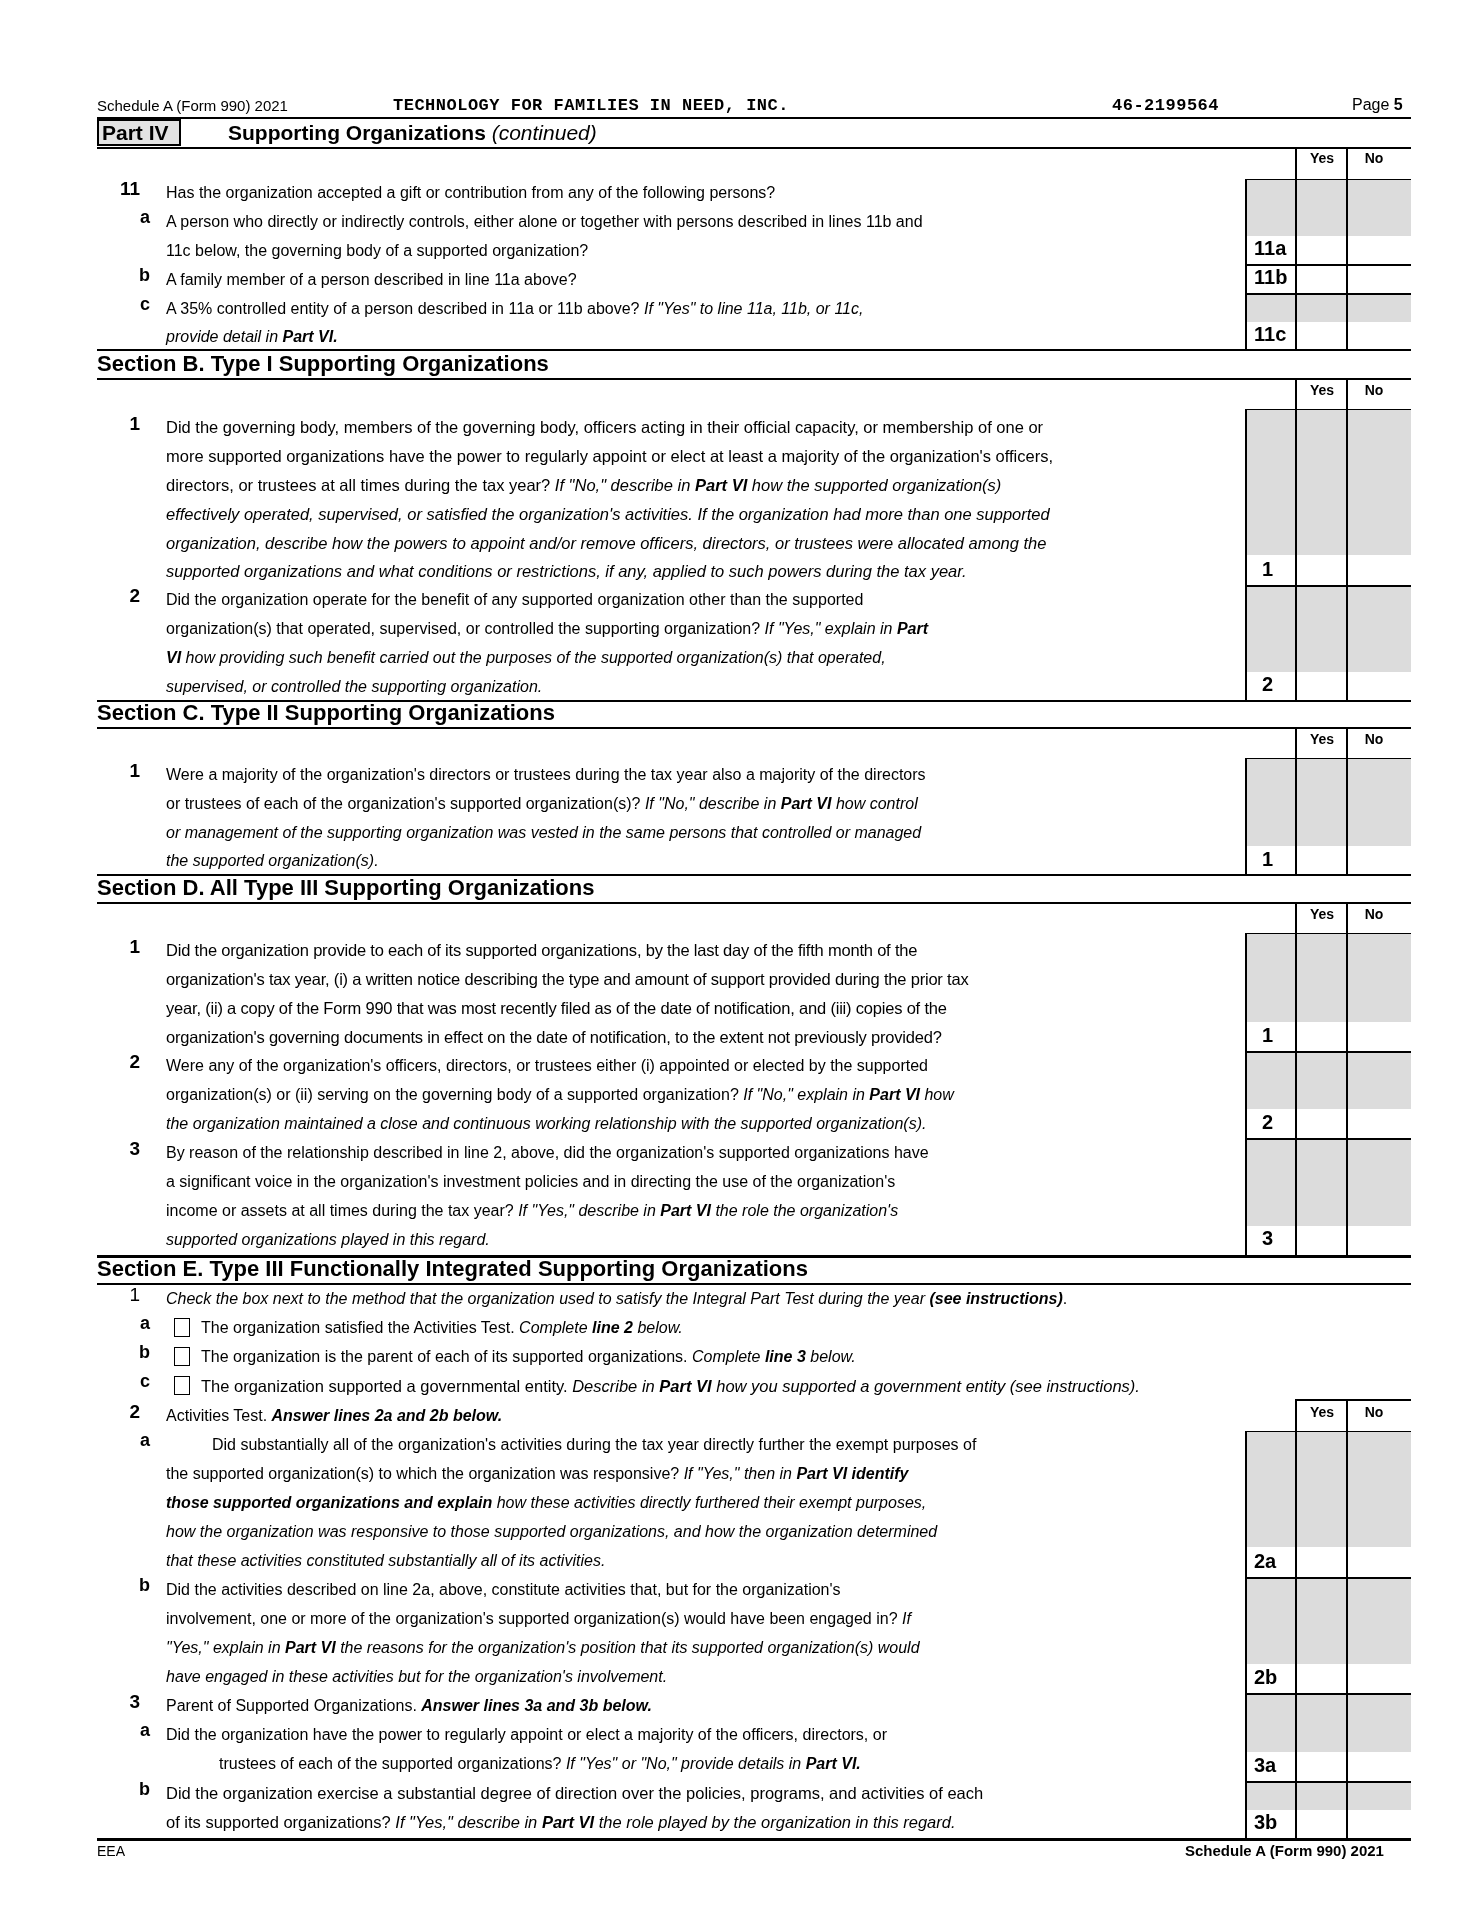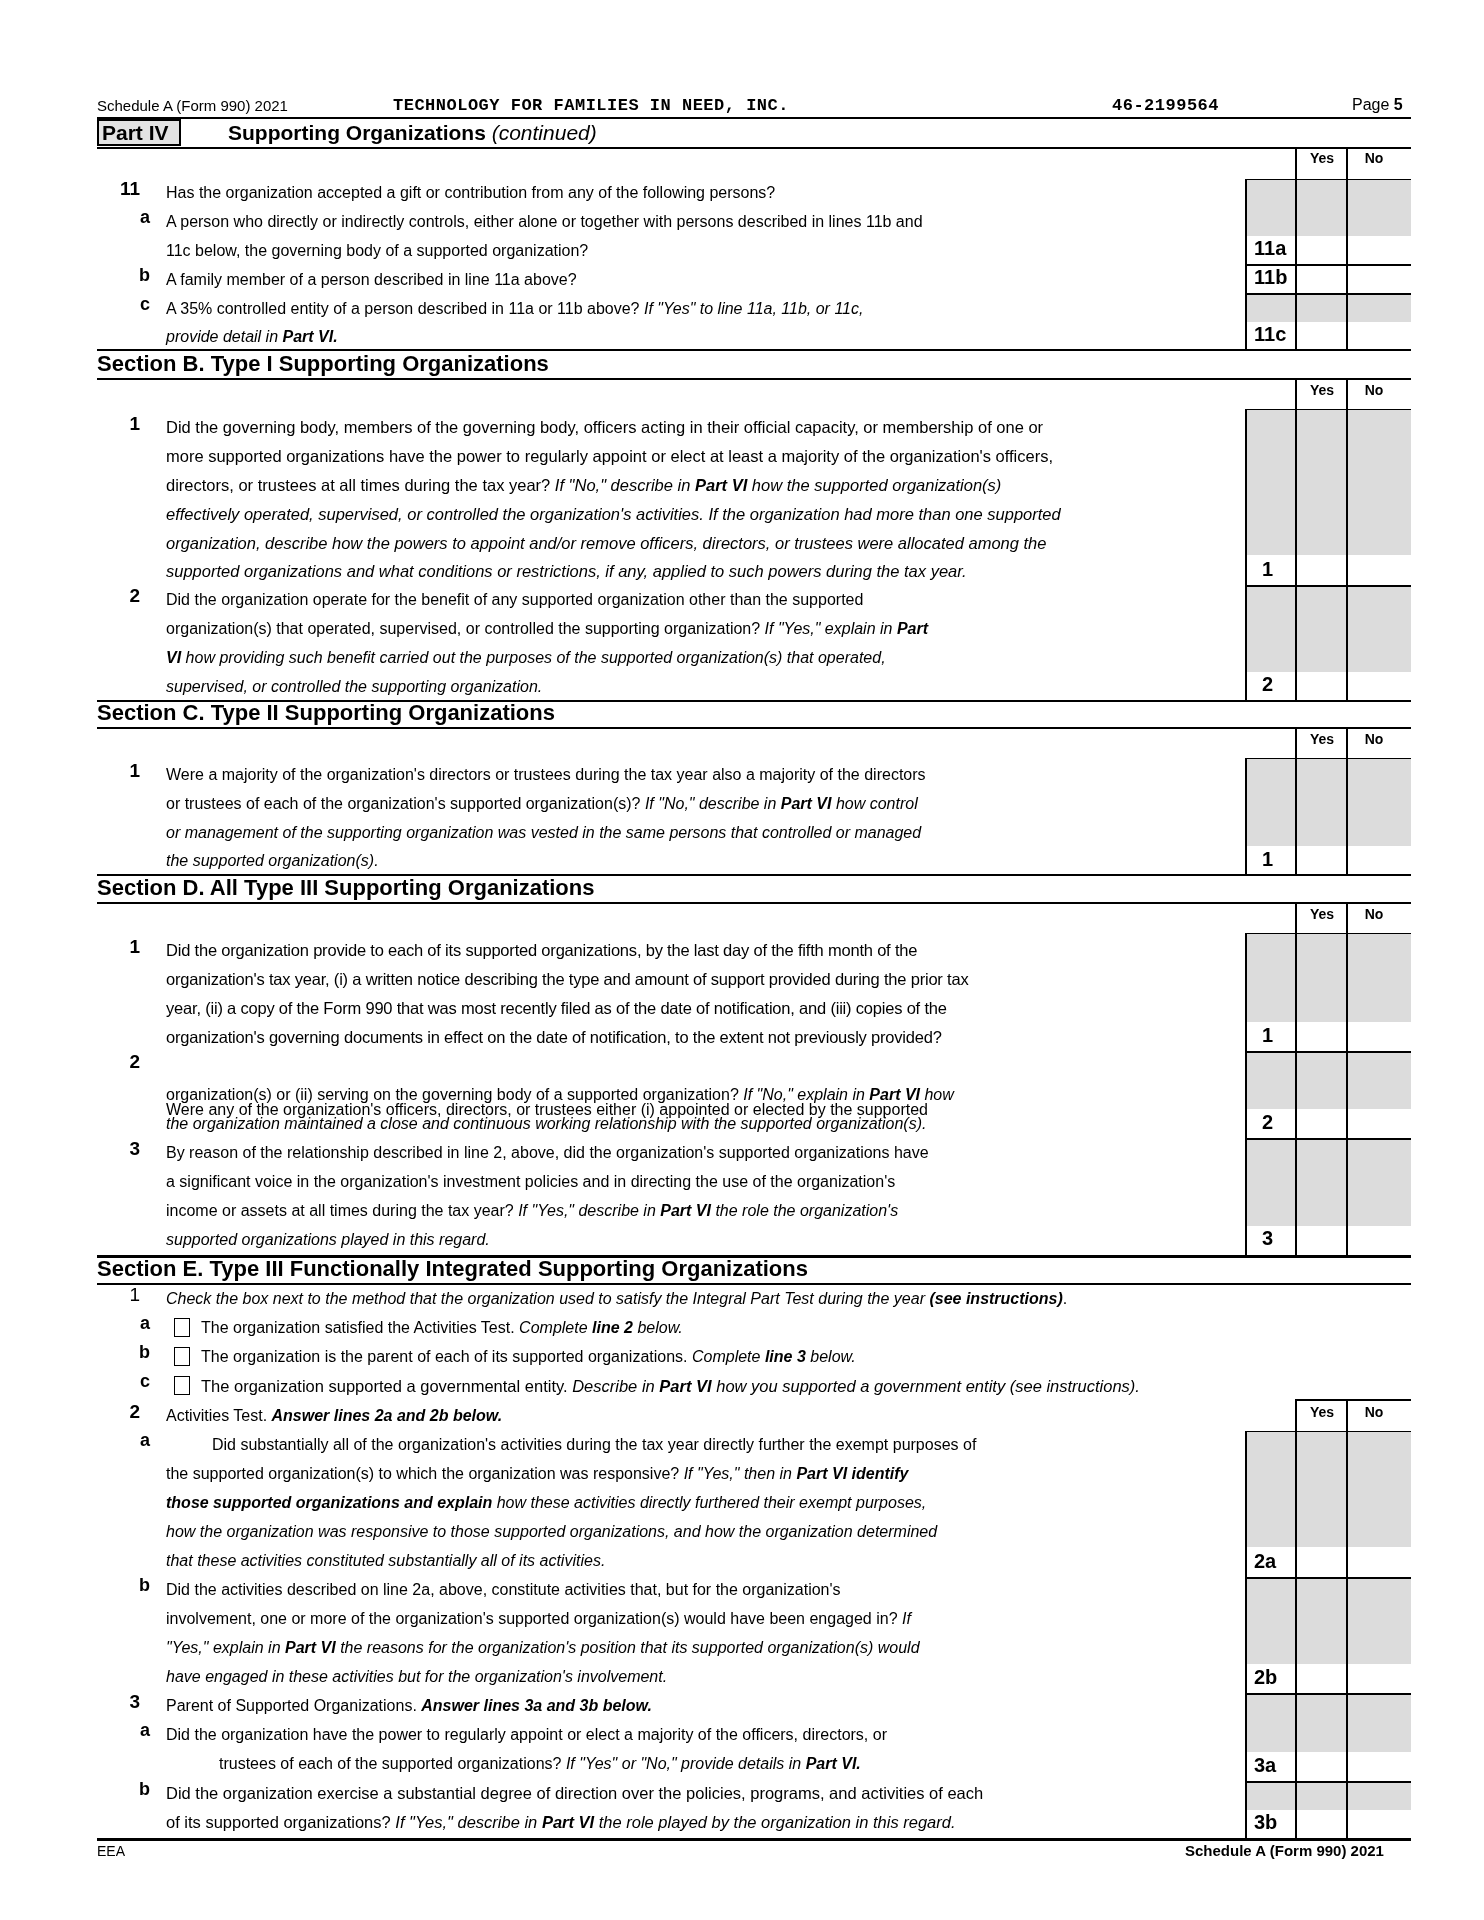--- a/index.html
+++ b/index.html
@@ -101,21 +101,21 @@
   <div class="cell" style="left:1348px;top:556px;width:62px;height:28px;"></div>
   <div class="lab" style="left:1262px;top:673px;">2</div>
   <div class="cell" style="left:1297px;top:673px;width:48px;height:27px;"></div>
   <div class="cell" style="left:1348px;top:673px;width:62px;height:27px;"></div>
 </div>
 <div>
   <div class="qnum" style="left:110px;top:413px;">1</div>
   <div class="q small" style="left:166px;top:413px;">Did the governing body, members of the governing body, officers acting in their official capacity, or membership of one or</div>
   <div class="q small" style="left:166px;top:442px;">more supported organizations have the power to regularly appoint or elect at least a majority of the organization's officers,</div>
   <div class="q small" style="left:166px;top:471px;"><span>directors, or trustees at all times during the tax year?</span> <i>If "No," describe in</i> <i><b>Part VI</b></i> <i>how the supported organization(s)</i></div>
-  <div class="q small" style="left:166px;top:500px;"><i>effectively operated, supervised, or controlled the organization's activities. If the organization had more than one supported</i></div>
+  <div class="q small" style="left:166px;top:500px;"><i>effectively operated, supervised, or satisfied the organization's activities. If the organization had more than one supported</i></div>
   <div class="q small" style="left:166px;top:529px;"><i>organization, describe how the powers to appoint and/or remove officers, directors, or trustees were allocated among the</i></div>
   <div class="q small" style="left:166px;top:557px;"><i>supported organizations and what conditions or restrictions, if any, applied to such powers during the tax year.</i></div>
 </div>
 <div>
   <div class="qnum" style="left:110px;top:585px;">2</div>
   <div class="q" style="left:166px;top:585px;">Did the organization operate for the benefit of any supported organization other than the supported</div>
   <div class="q" style="left:166px;top:614px;"><span>organization(s) that operated, supervised, or controlled the supporting organization?</span> <i>If "Yes," explain in</i> <i><b>Part</b></i></div>
   <div class="q" style="left:166px;top:643px;"><i><b>VI</b></i> <i>how providing such benefit carried out the purposes of the supported organization(s) that operated,</i></div>
   <div class="q" style="left:166px;top:672px;"><i>supervised, or controlled the supporting organization.</i></div>
 </div>
@@ -174,21 +174,21 @@
 </div>
 <div>
   <div class="qnum" style="left:110px;top:936px;">1</div>
   <div class="q small" style="left:166px;top:936px;letter-spacing:-0.2px;">Did the organization provide to each of its supported organizations, by the last day of the fifth month of the</div>
   <div class="q small" style="left:166px;top:965px;letter-spacing:-0.2px;">organization's tax year, (i) a written notice describing the type and amount of support provided during the prior tax</div>
   <div class="q small" style="left:166px;top:994px;letter-spacing:-0.2px;">year, (ii) a copy of the Form 990 that was most recently filed as of the date of notification, and (iii) copies of the</div>
   <div class="q small" style="left:166px;top:1023px;letter-spacing:-0.2px;">organization's governing documents in effect on the date of notification, to the extent not previously provided?</div>
 </div>
 <div>
   <div class="qnum" style="left:110px;top:1051px;">2</div>
-  <div class="q" style="left:166px;top:1051px;margin-top:44px;">Were any of the organization's officers, directors, or trustees either (i) appointed or elected by the supported</div>
+  <div class="q" style="left:166px;top:1051px;">Were any of the organization's officers, directors, or trustees either (i) appointed or elected by the supported</div>
   <div class="q" style="left:166px;top:1080px;"><span>organization(s) or (ii) serving on the governing body of a supported organization?</span> <i>If "No," explain in</i> <i><b>Part VI</b></i> <i>how</i></div>
   <div class="q" style="left:166px;top:1109px;"><i>the organization maintained a close and continuous working relationship with the supported organization(s).</i></div>
 </div>
 <div>
   <div class="qnum" style="left:110px;top:1138px;">3</div>
   <div class="q" style="left:166px;top:1138px;">By reason of the relationship described in line 2, above, did the organization's supported organizations have</div>
   <div class="q" style="left:166px;top:1167px;">a significant voice in the organization's investment policies and in directing the use of the organization's</div>
   <div class="q" style="left:166px;top:1196px;"><span>income or assets at all times during the tax year?</span> <i>If "Yes," describe in</i> <i><b>Part VI</b></i> <i>the role the organization's</i></div>
   <div class="q" style="left:166px;top:1225px;"><i>supported organizations played in this regard.</i></div>
 </div>

